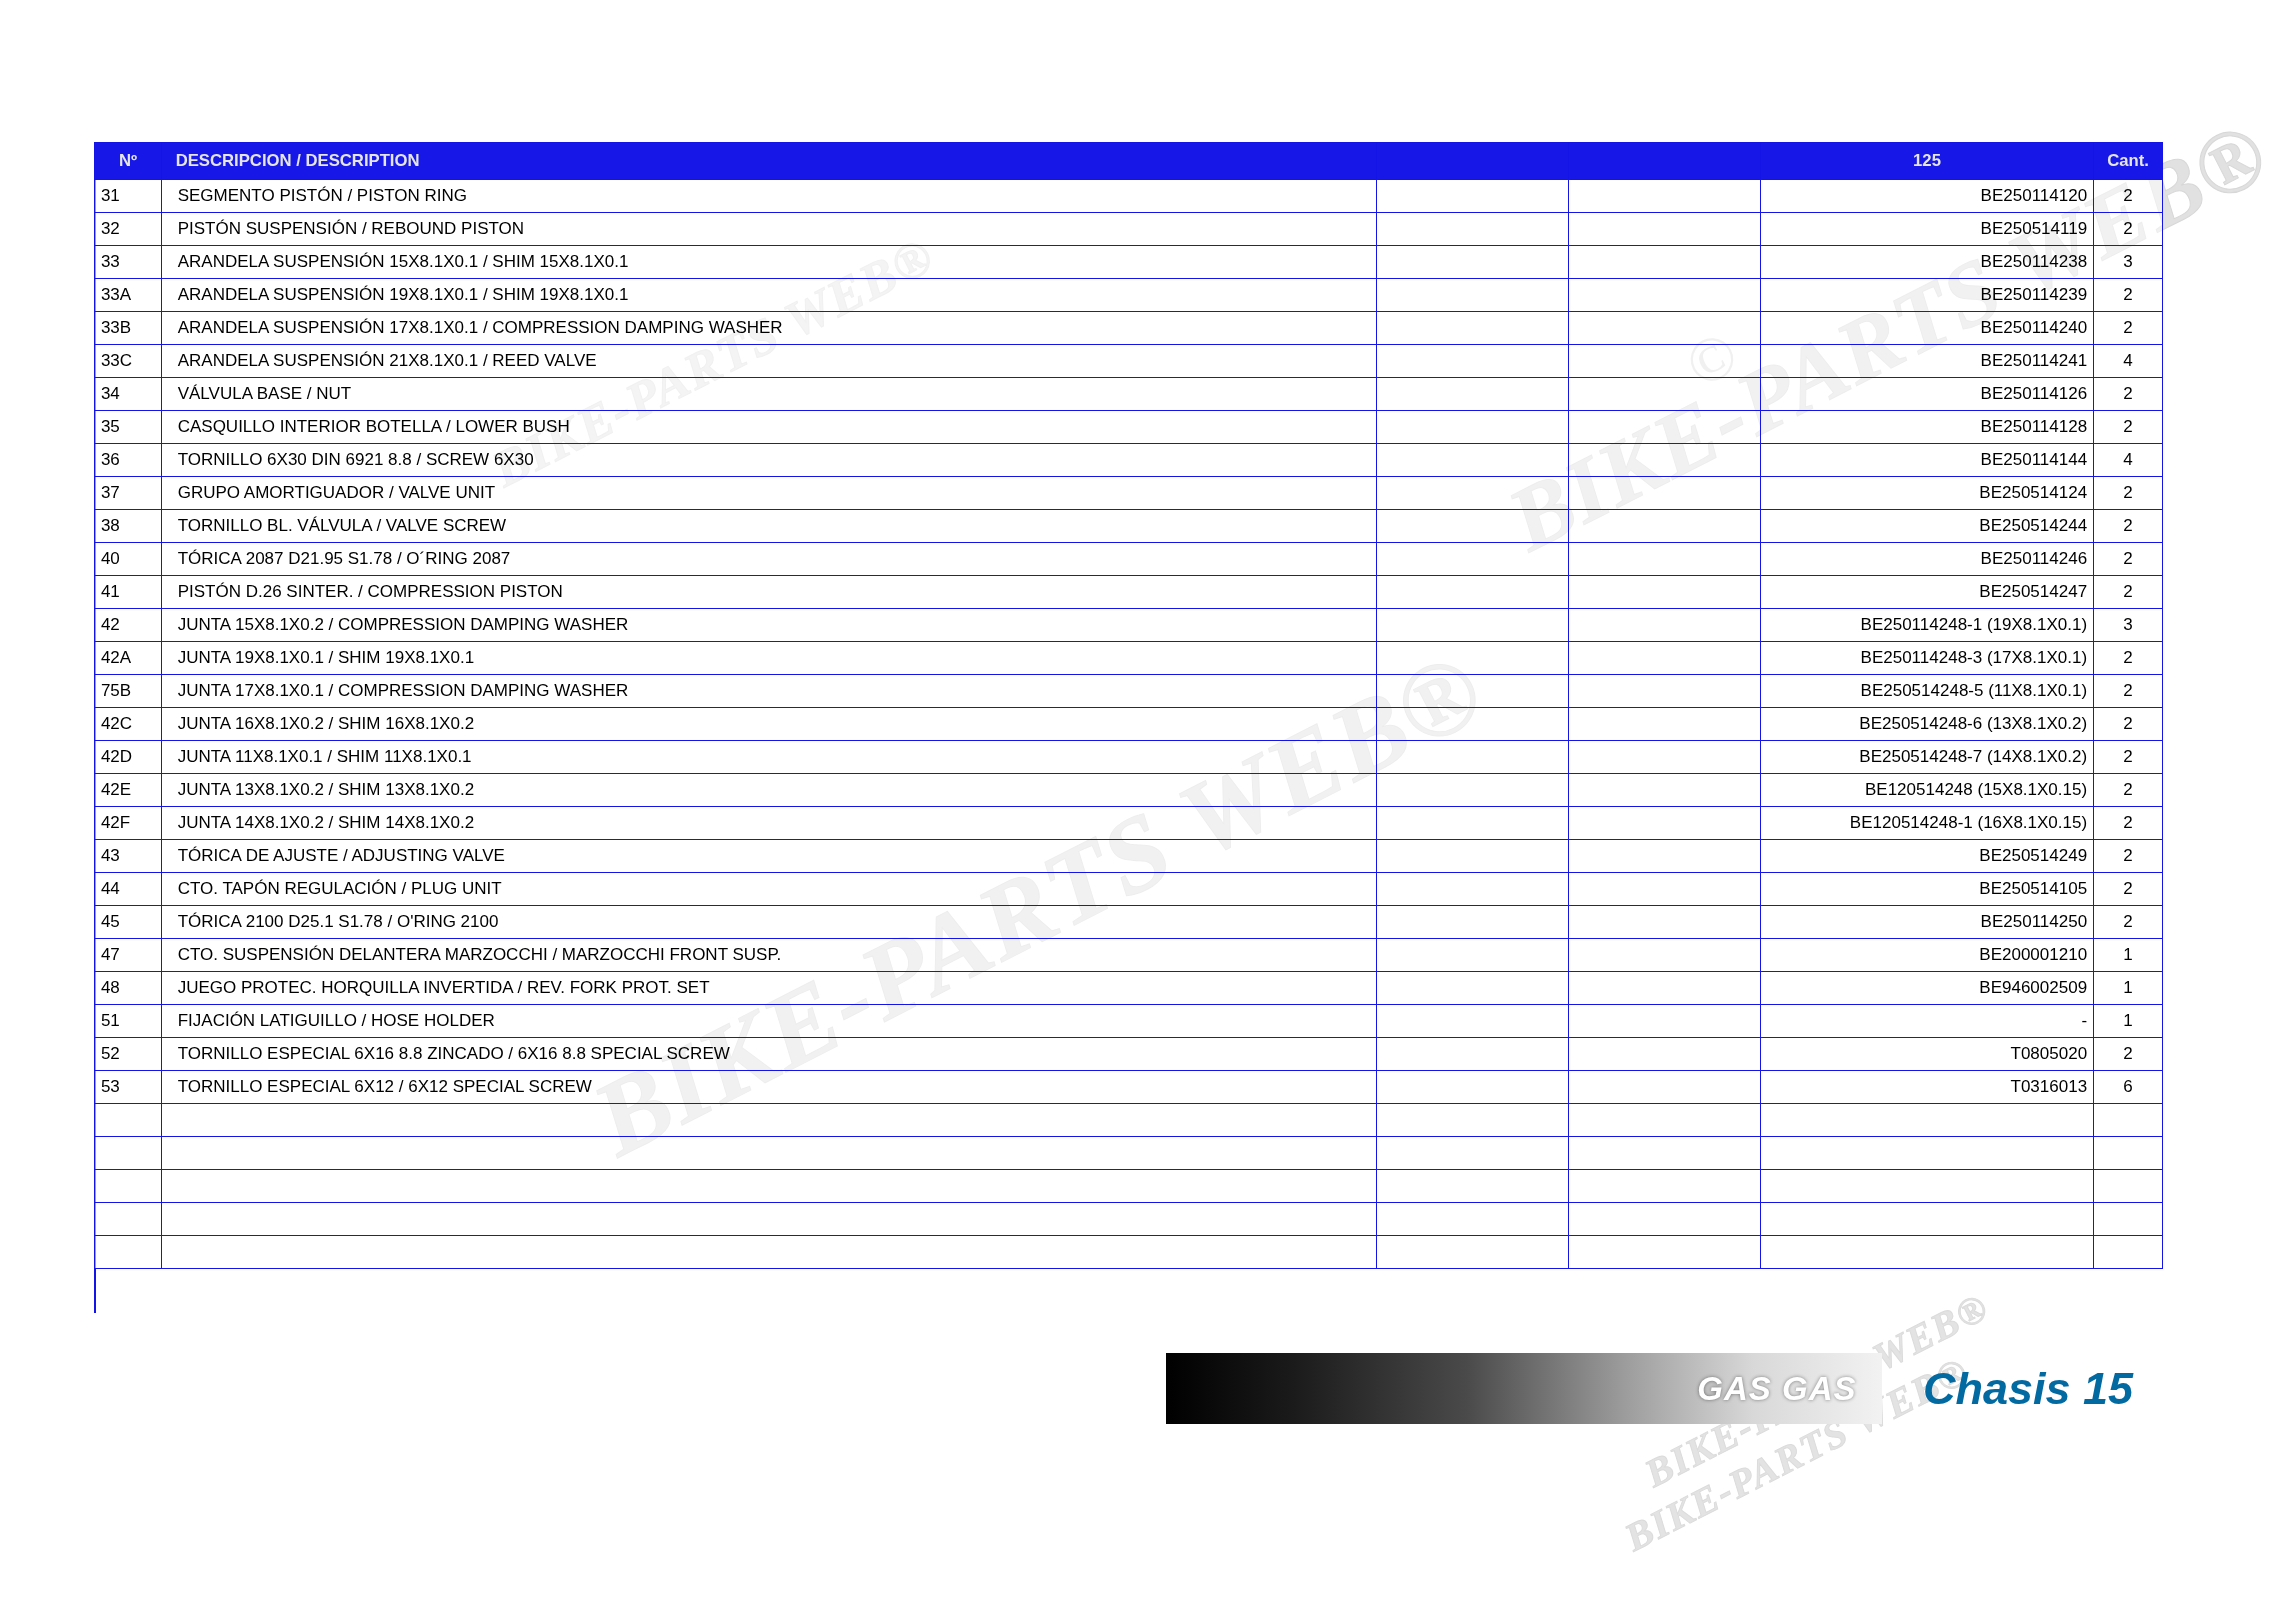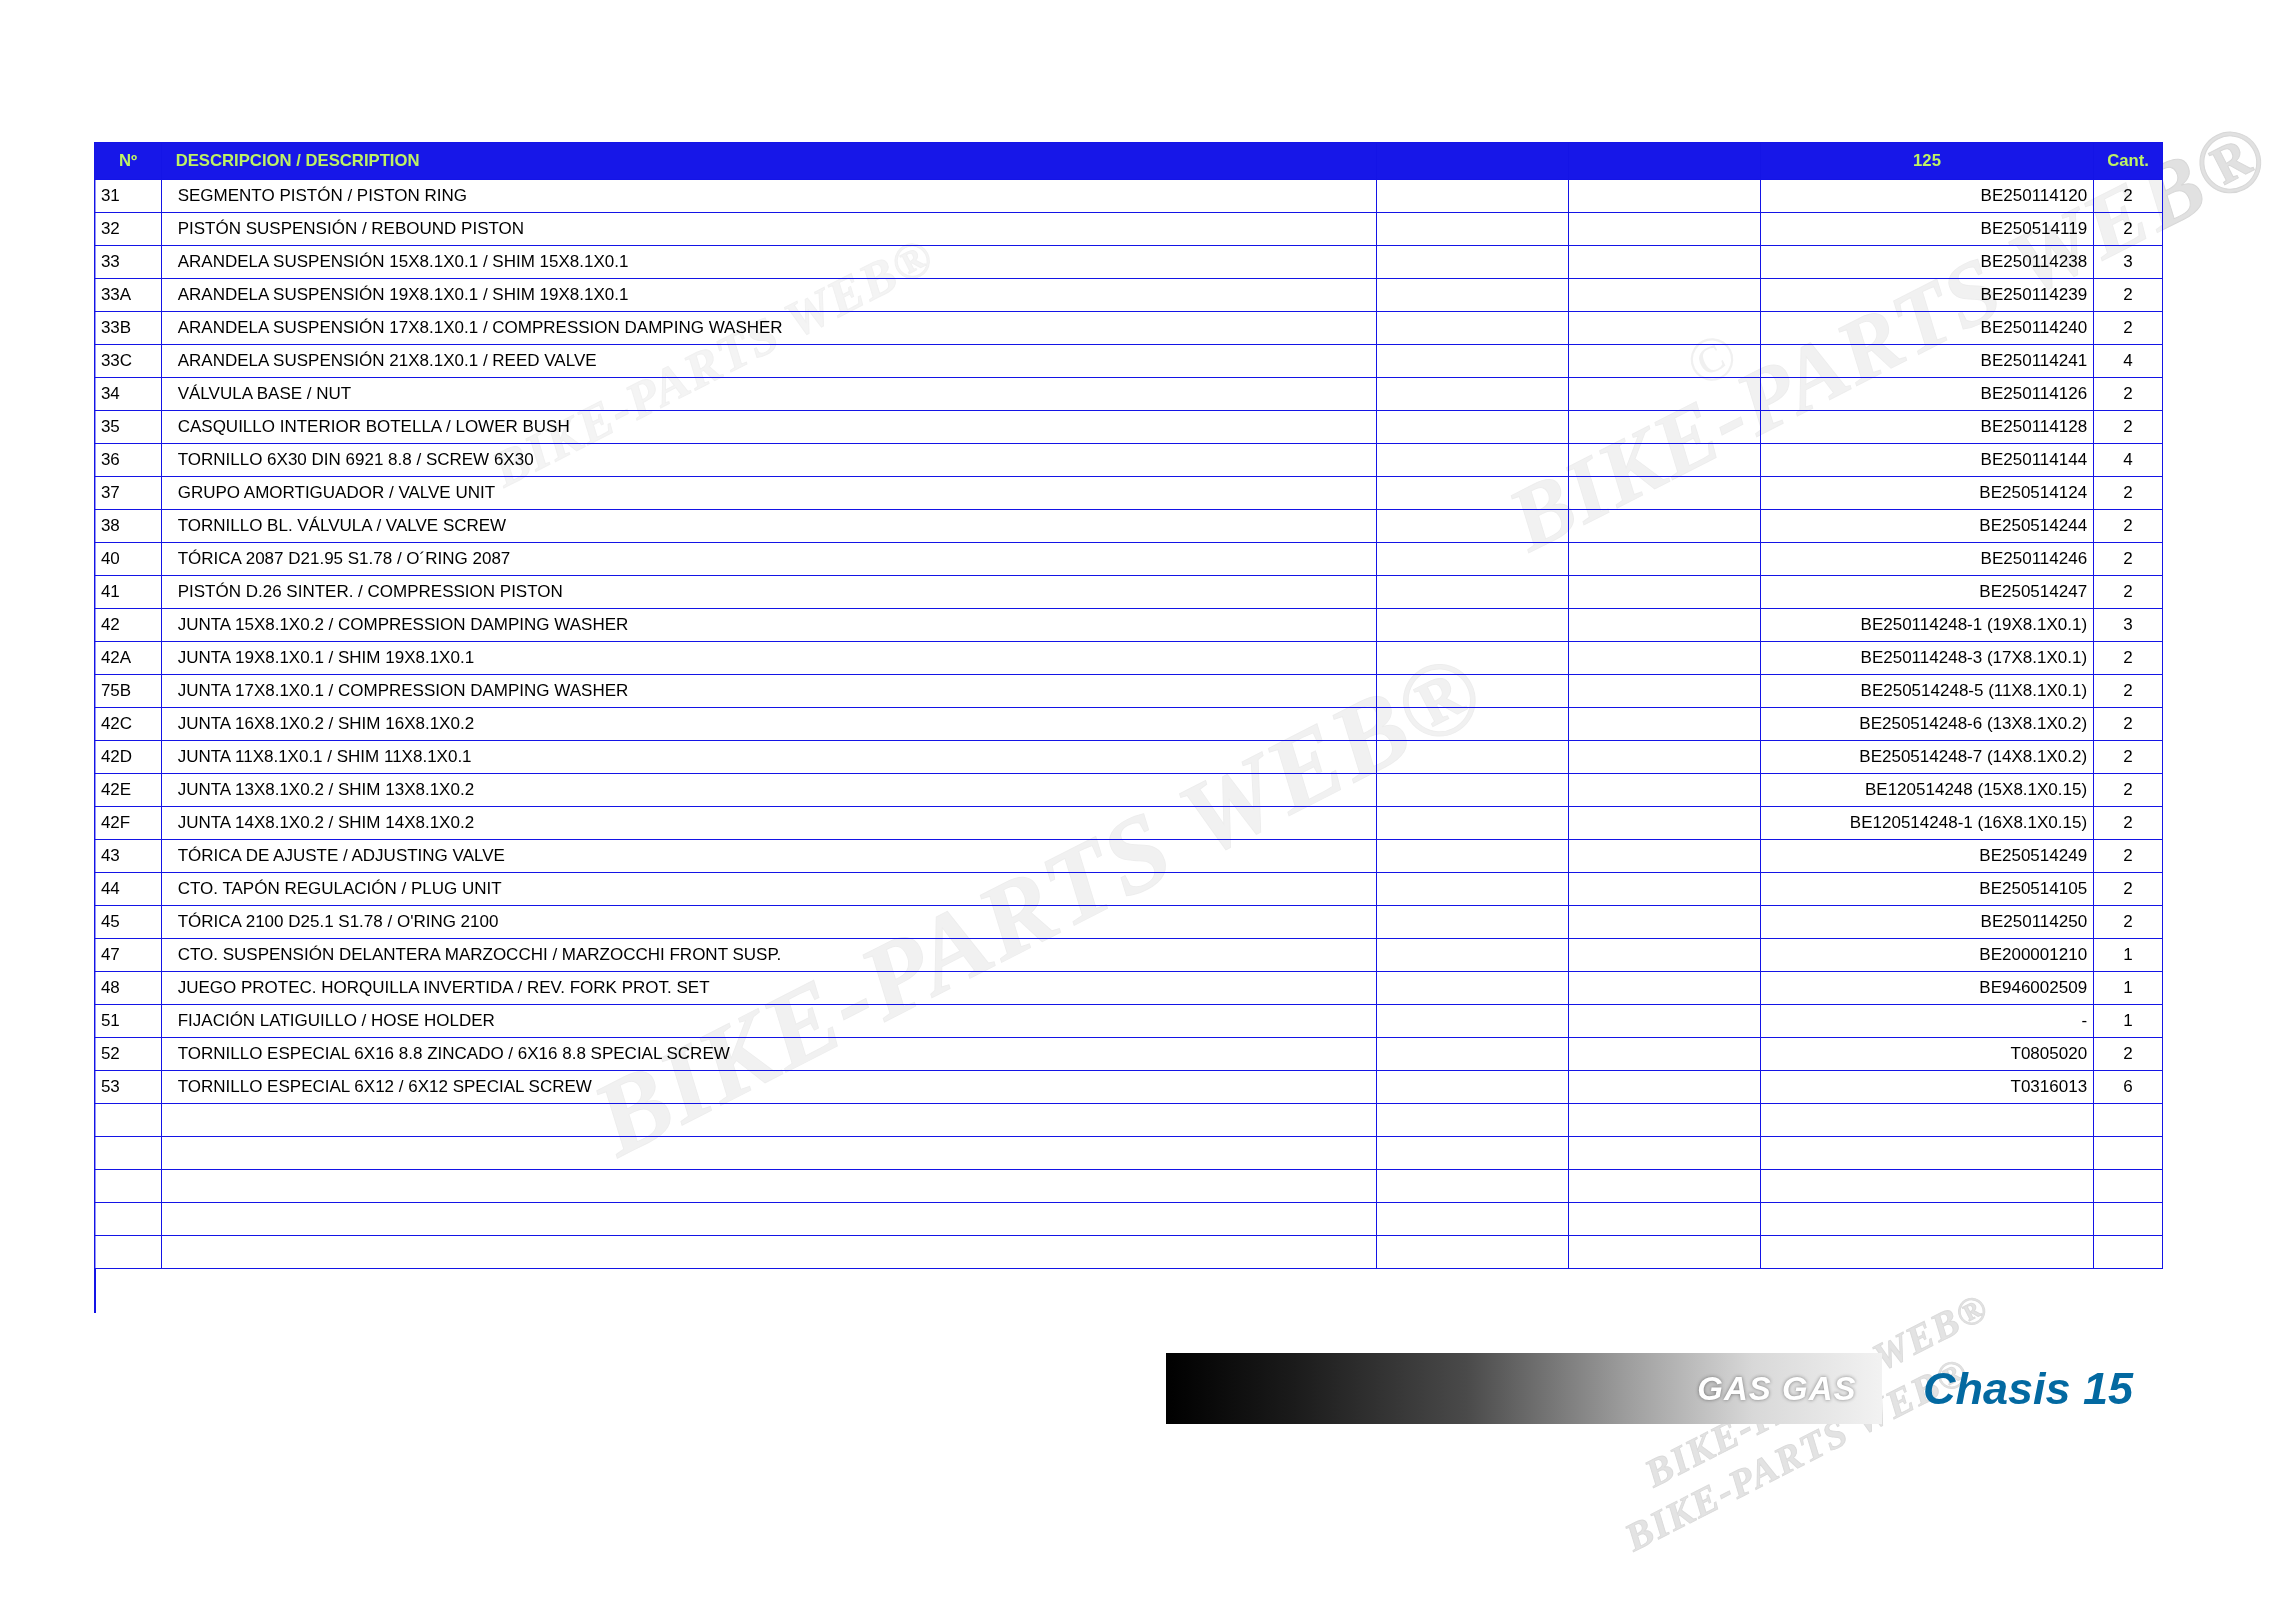--- a/index.html
+++ b/index.html
@@ -56,21 +56,21 @@
     font-size: 17px;
     color: #000;
     height: 33px;
     padding: 0 5.9px;
     vertical-align: middle;
     box-sizing: border-box;
     background: rgba(255,255,255,0.55);
   }
   table.parts thead th {
     background: #1717e8;
-    color: #bef264;
+    color: #e5e5e5;
     font-weight: bold;
     font-size: 16.7px;
     height: 37px;
   }
   col.c-no    { width: 67px;  }
   col.c-desc  { width: 1215px;}
   col.c-b1    { width: 192px; }
   col.c-b2    { width: 192px; }
   col.c-ref   { width: 333px; }
   col.c-qty   { width: 69px;  }

